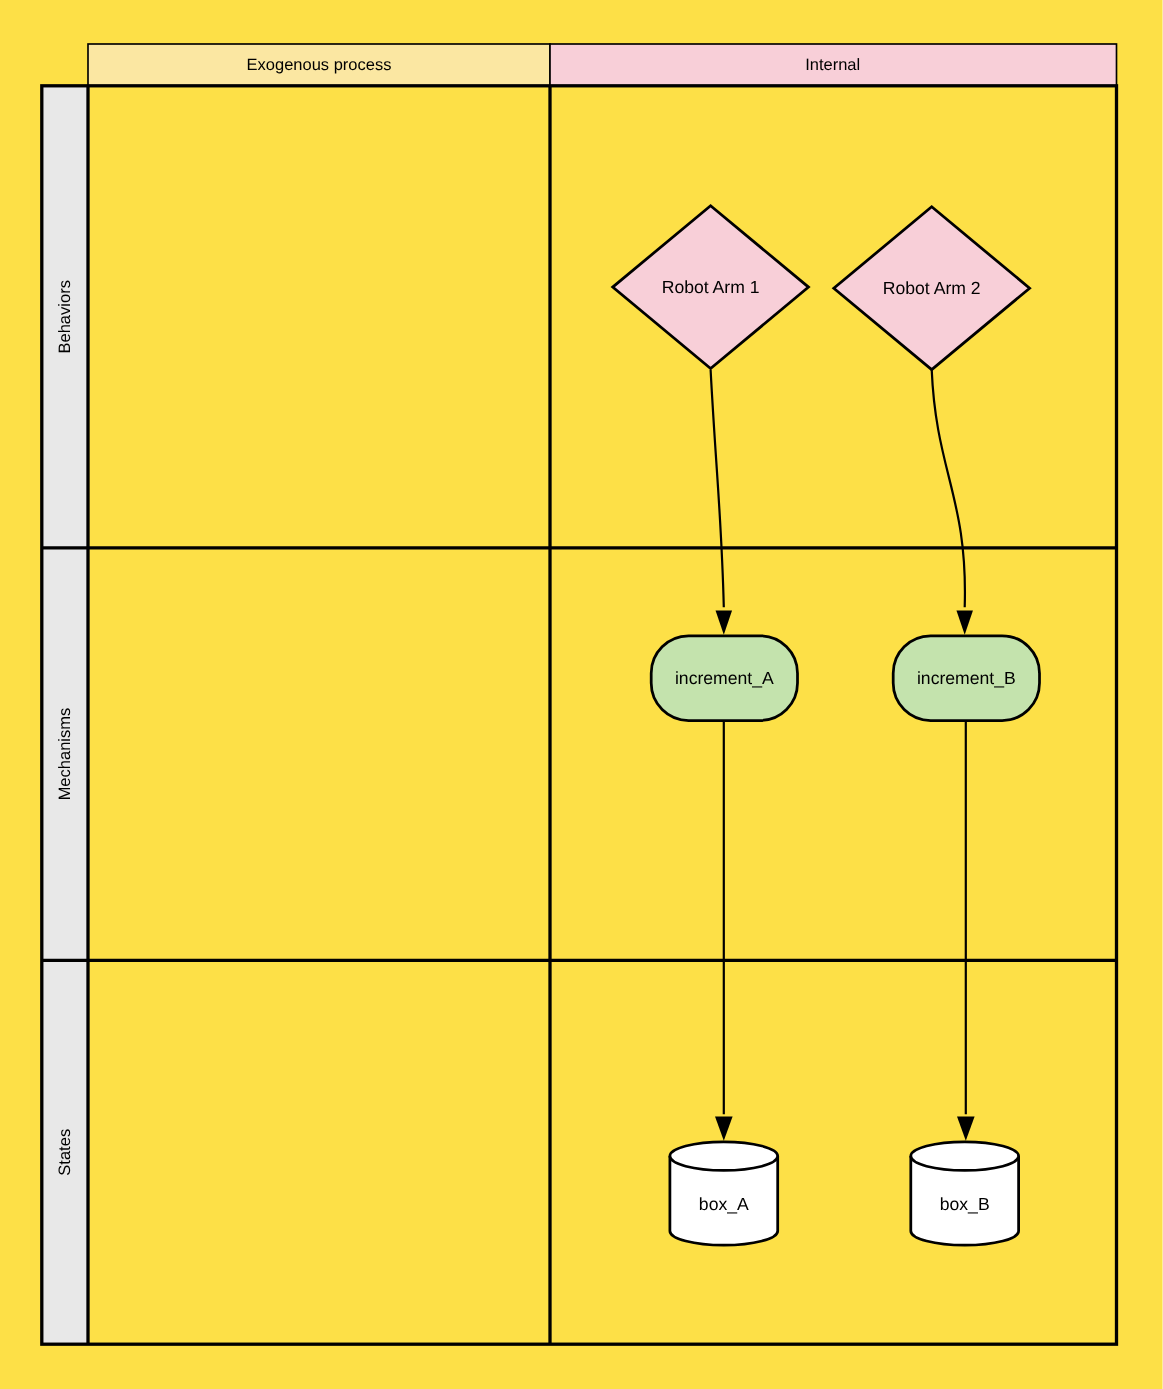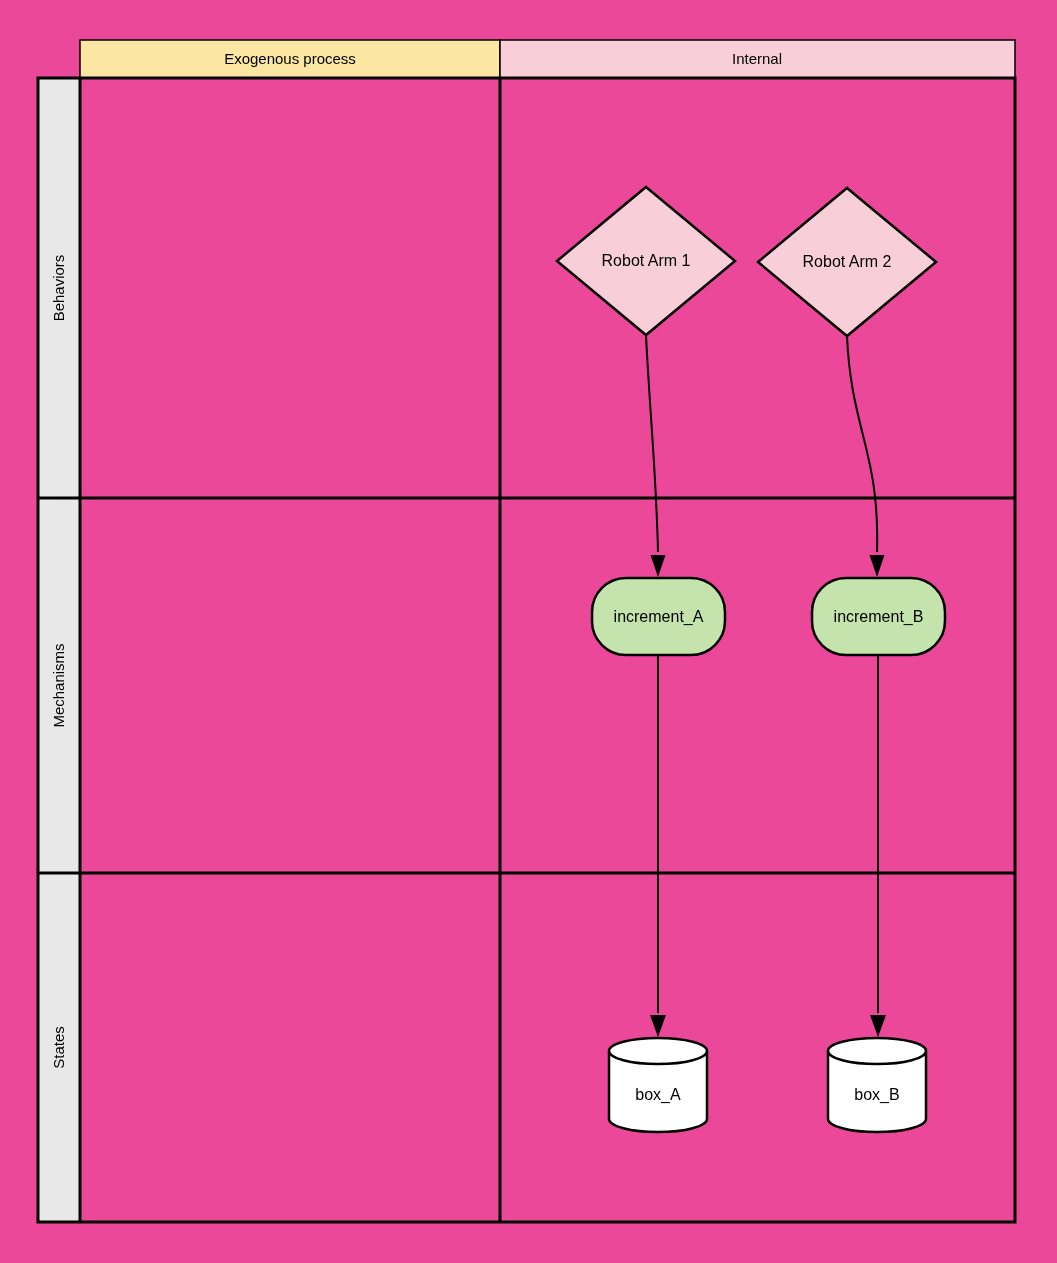--- a/index.html
+++ b/index.html
@@ -1,20 +1,20 @@
 <!DOCTYPE html>
 <html><head>
 <meta charset="utf-8">
 <style>
   html, body { margin: 0; padding: 0; background: #ffffff; }
   .canvas {
     position: relative;
     width: 1057px;
     height: 1263px;
-    background: #ec4899;
+    background: #fde047;
     overflow: hidden;
   }
   .canvas svg { position: absolute; left: 0; top: 0; display: block; }
   text {
     font-family: "Liberation Sans", sans-serif;
     fill: #000000;
   }
   .header-label { font-size: 15px; }
   .row-label    { font-size: 15px; }
   .node-label   { font-size: 16px; }

